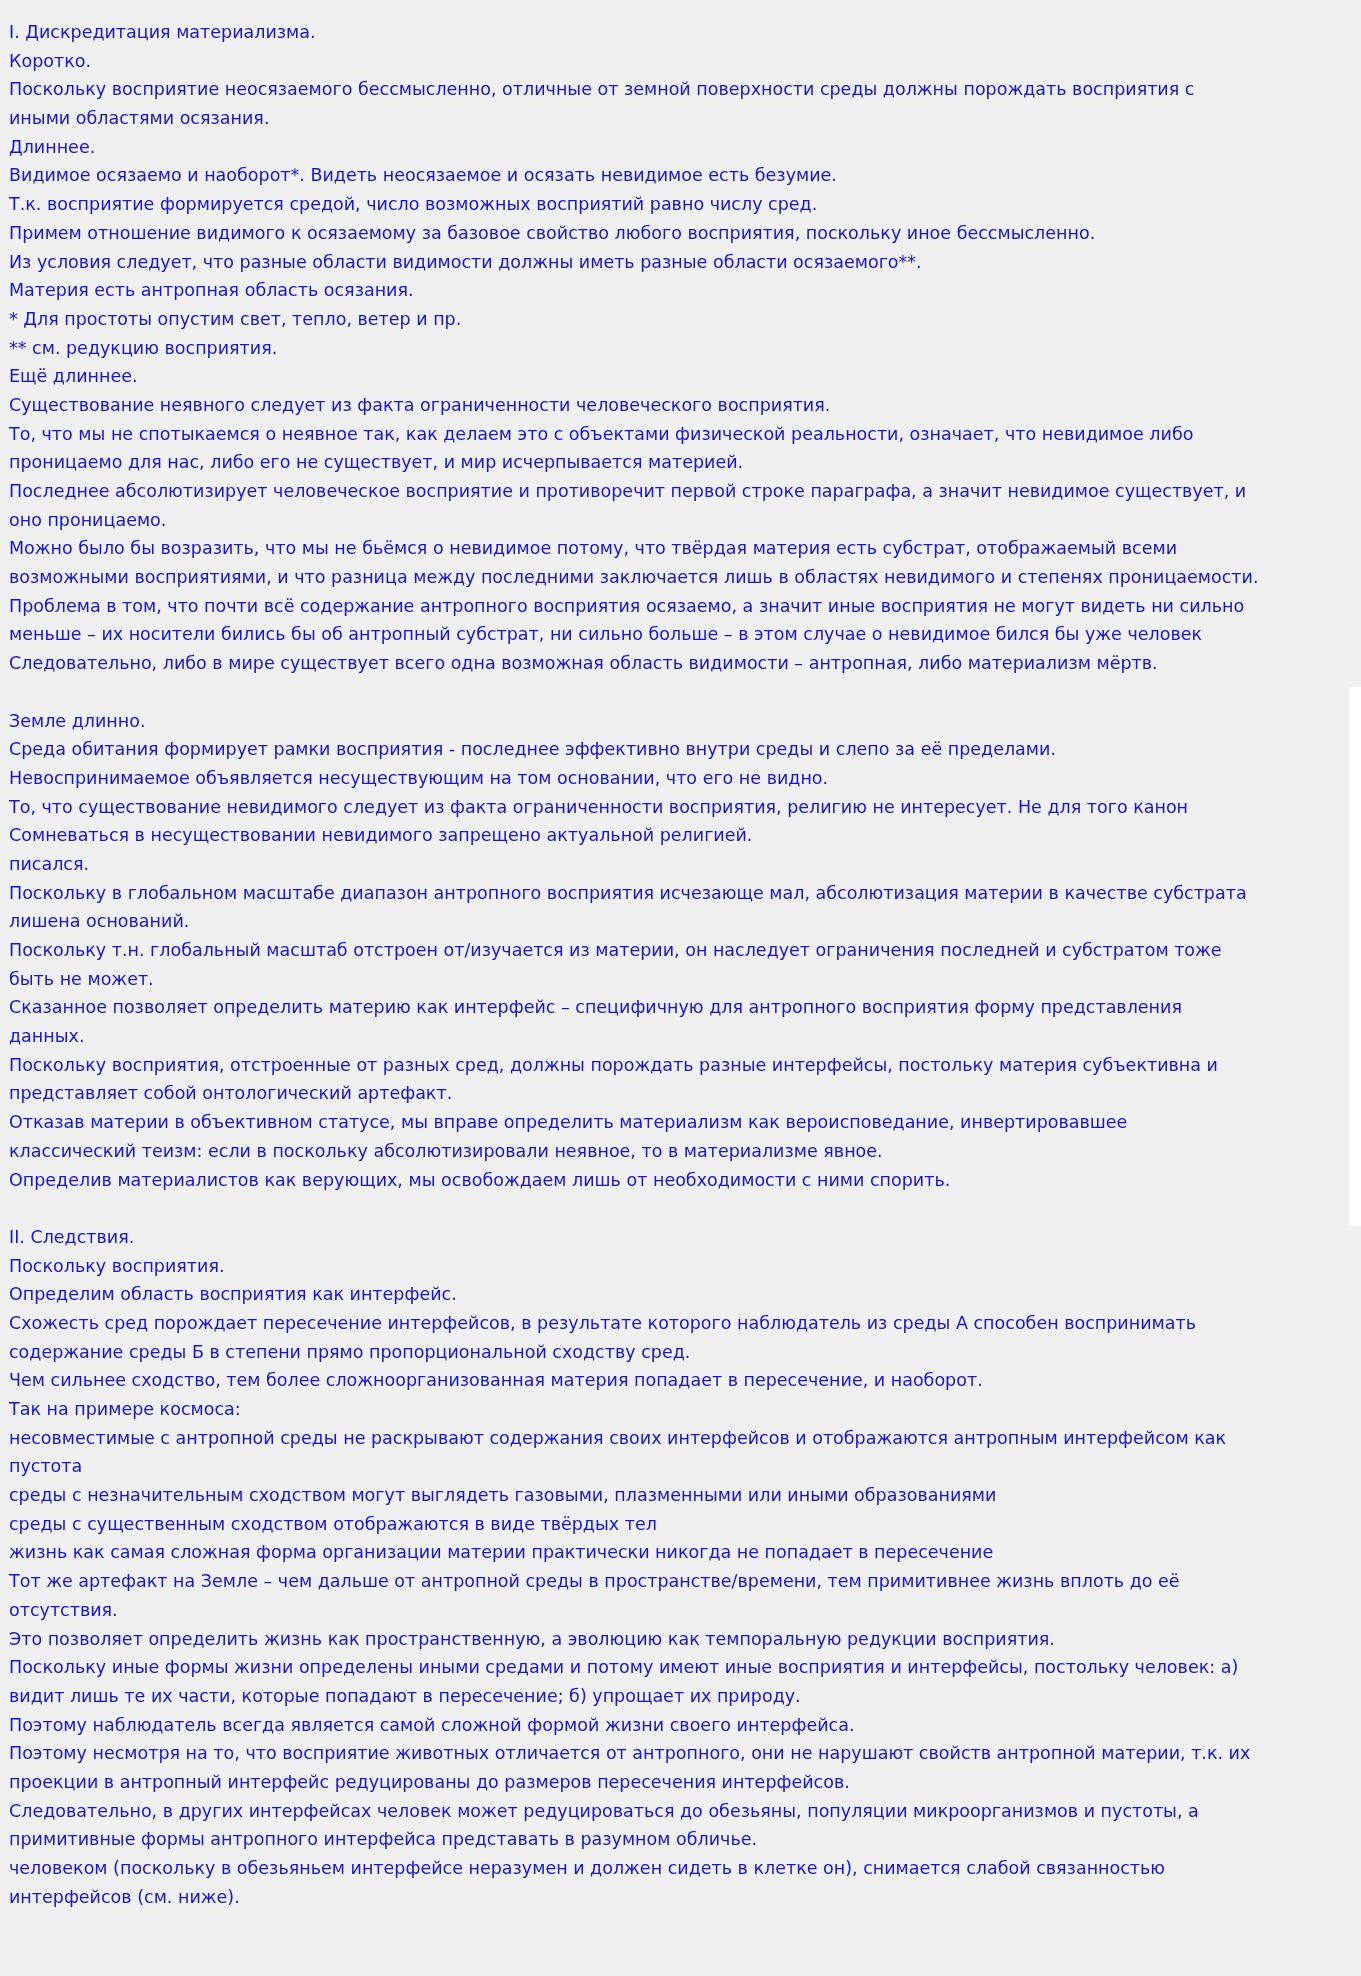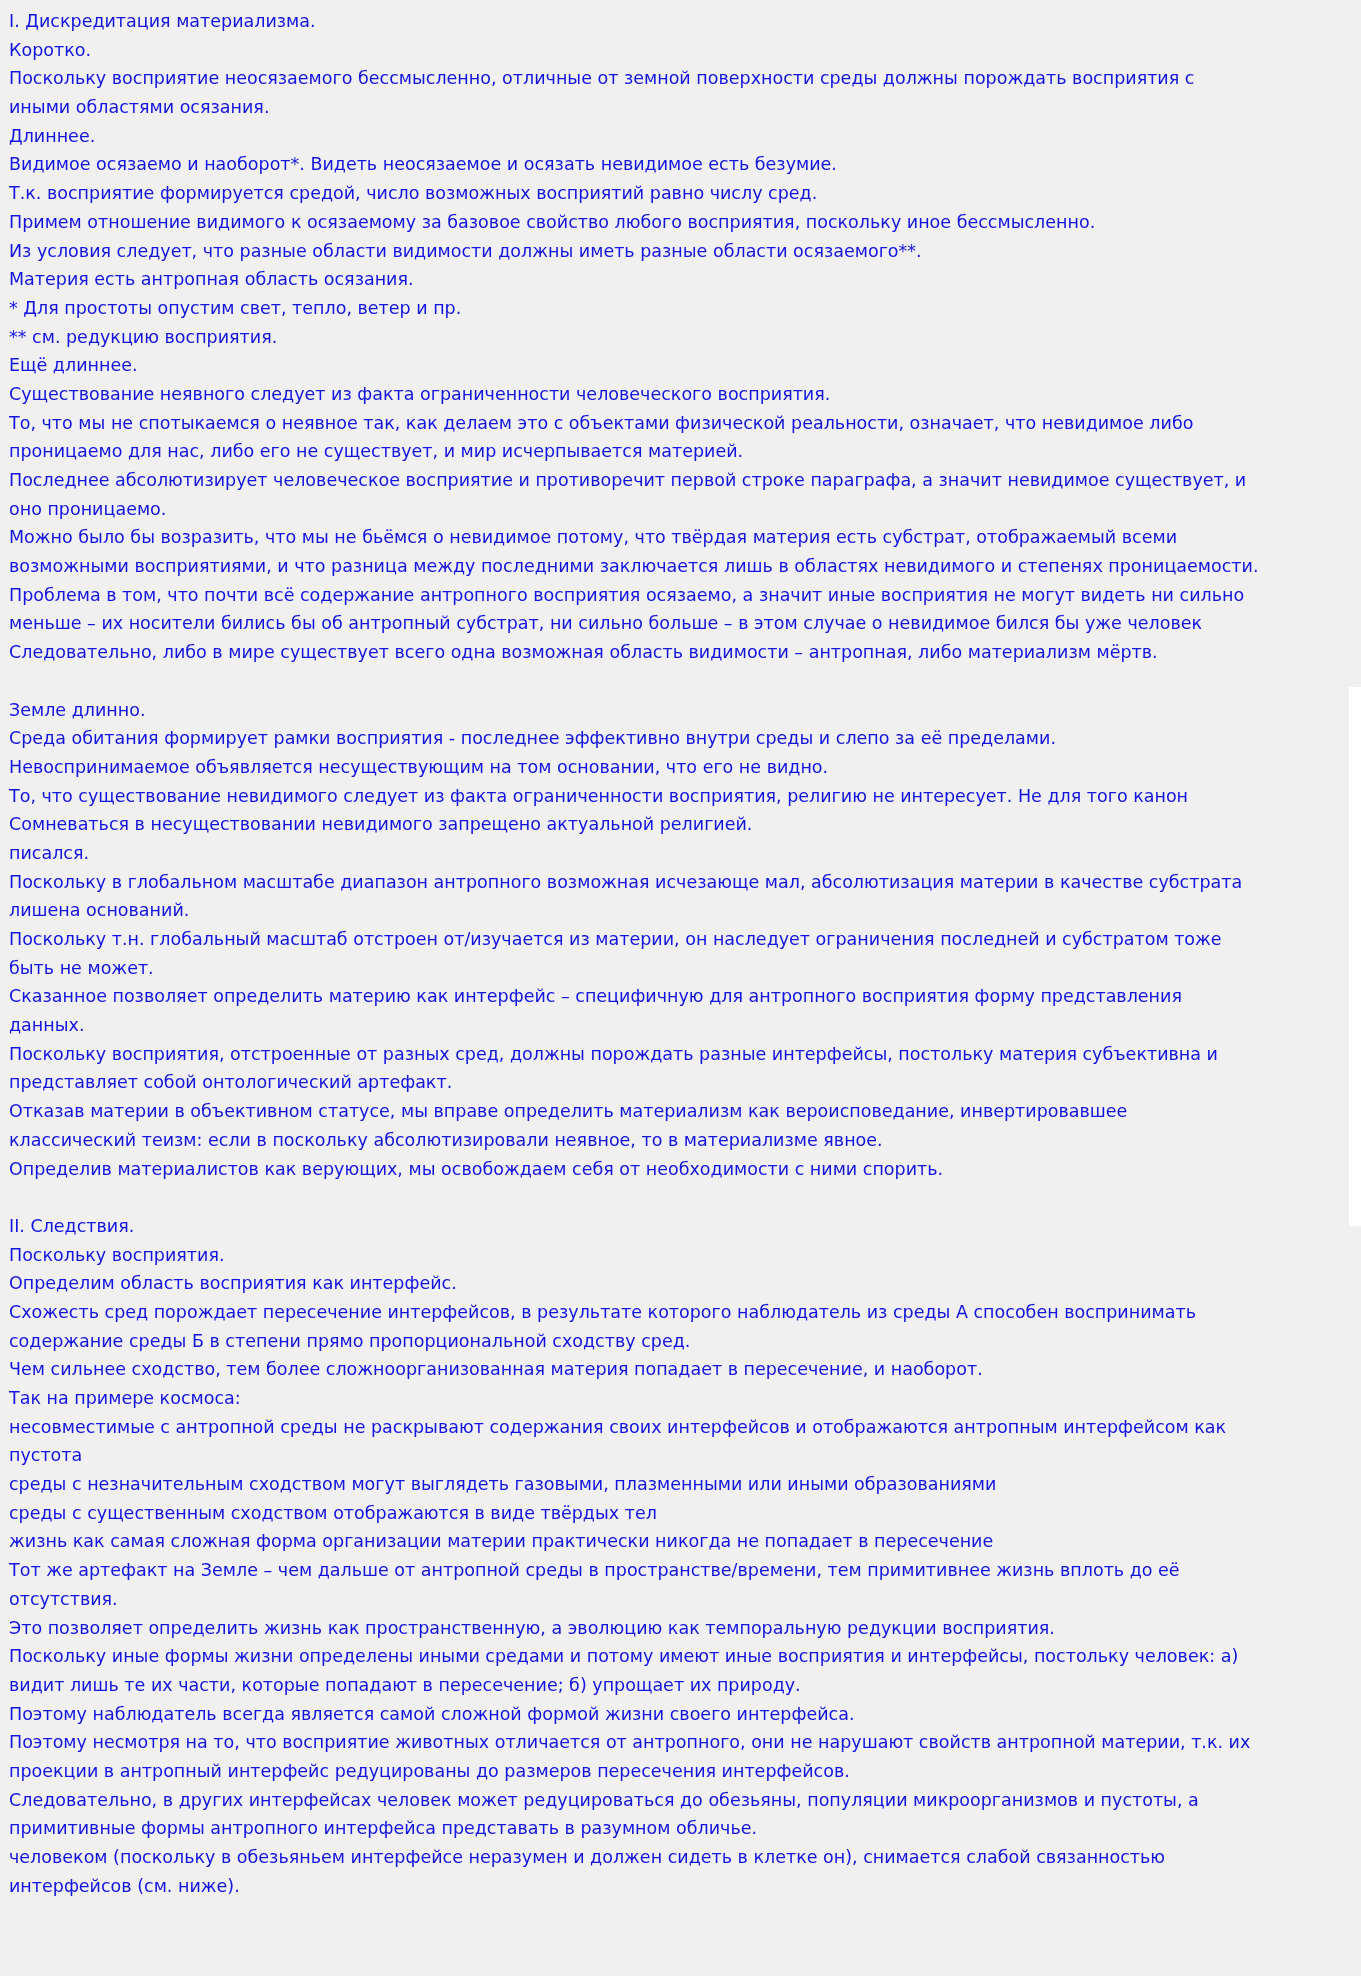--- a/index.html
+++ b/index.html
@@ -10,21 +10,21 @@
     width: 1361px;
     height: 1976px;
     background: #f0f0f0;
     overflow: hidden;
     position: relative;
     font-family: "DejaVu Sans", "Liberation Sans", sans-serif;
   }
   .document {
     position: absolute;
     left: 0;
-    top: 0;
+    top: 11px;
     width: 1347px;
     padding: 7px 0 0 9px;
     color: #1414e1;
     font-size: 17.5px;
     line-height: 28.7px;
   }
   .text-line {
     white-space: nowrap;
     overflow: hidden;
     height: 28.7px;
@@ -65,31 +65,31 @@
     <div class="text-line">Проблема в том, что почти всё содержание антропного восприятия осязаемо, а значит иные восприятия не могут видеть ни сильно</div>
     <div class="text-line">меньше – их носители бились бы об антропный субстрат, ни сильно больше – в этом случае о невидимое бился бы уже человек</div>
     <div class="text-line">Следовательно, либо в мире существует всего одна возможная область видимости – антропная, либо материализм мёртв.</div>
     <div class="text-line">&nbsp;</div>
     <div class="text-line">Земле длинно.</div>
     <div class="text-line">Среда обитания формирует рамки восприятия - последнее эффективно внутри среды и слепо за её пределами.</div>
     <div class="text-line">Невоспринимаемое объявляется несуществующим на том основании, что его не видно.</div>
     <div class="text-line">То, что существование невидимого следует из факта ограниченности восприятия, религию не интересует. Не для того канон</div>
     <div class="text-line">Сомневаться в несуществовании невидимого запрещено актуальной религией.</div>
     <div class="text-line">писался.</div>
-    <div class="text-line">Поскольку в глобальном масштабе диапазон антропного возможная исчезающе мал, абсолютизация материи в качестве субстрата</div>
+    <div class="text-line">Поскольку в глобальном масштабе диапазон антропного восприятия исчезающе мал, абсолютизация материи в качестве субстрата</div>
     <div class="text-line">лишена оснований.</div>
     <div class="text-line">Поскольку т.н. глобальный масштаб отстроен от/изучается из материи, он наследует ограничения последней и субстратом тоже</div>
     <div class="text-line">быть не может.</div>
     <div class="text-line">Сказанное позволяет определить материю как интерфейс – специфичную для антропного восприятия форму представления</div>
     <div class="text-line">данных.</div>
     <div class="text-line">Поскольку восприятия, отстроенные от разных сред, должны порождать разные интерфейсы, постольку материя субъективна и</div>
     <div class="text-line">представляет собой онтологический артефакт.</div>
     <div class="text-line">Отказав материи в объективном статусе, мы вправе определить материализм как вероисповедание, инвертировавшее</div>
     <div class="text-line">классический теизм: если в поскольку абсолютизировали неявное, то в материализме явное.</div>
-    <div class="text-line">Определив материалистов как верующих, мы освобождаем себя от необходимости с ними спорить.</div>
+    <div class="text-line">Определив материалистов как верующих, мы освобождаем лишь от необходимости с ними спорить.</div>
     <div class="text-line">&nbsp;</div>
     <div class="text-line">II. Следствия.</div>
     <div class="text-line">Поскольку восприятия.</div>
     <div class="text-line">Определим область восприятия как интерфейс.</div>
     <div class="text-line">Схожесть сред порождает пересечение интерфейсов, в результате которого наблюдатель из среды А способен воспринимать</div>
     <div class="text-line">содержание среды Б в степени прямо пропорциональной сходству сред.</div>
     <div class="text-line">Чем сильнее сходство, тем более сложноорганизованная материя попадает в пересечение, и наоборот.</div>
     <div class="text-line">Так на примере космоса:</div>
     <div class="text-line">несовместимые с антропной среды не раскрывают содержания своих интерфейсов и отображаются антропным интерфейсом как</div>
     <div class="text-line">пустота</div>

